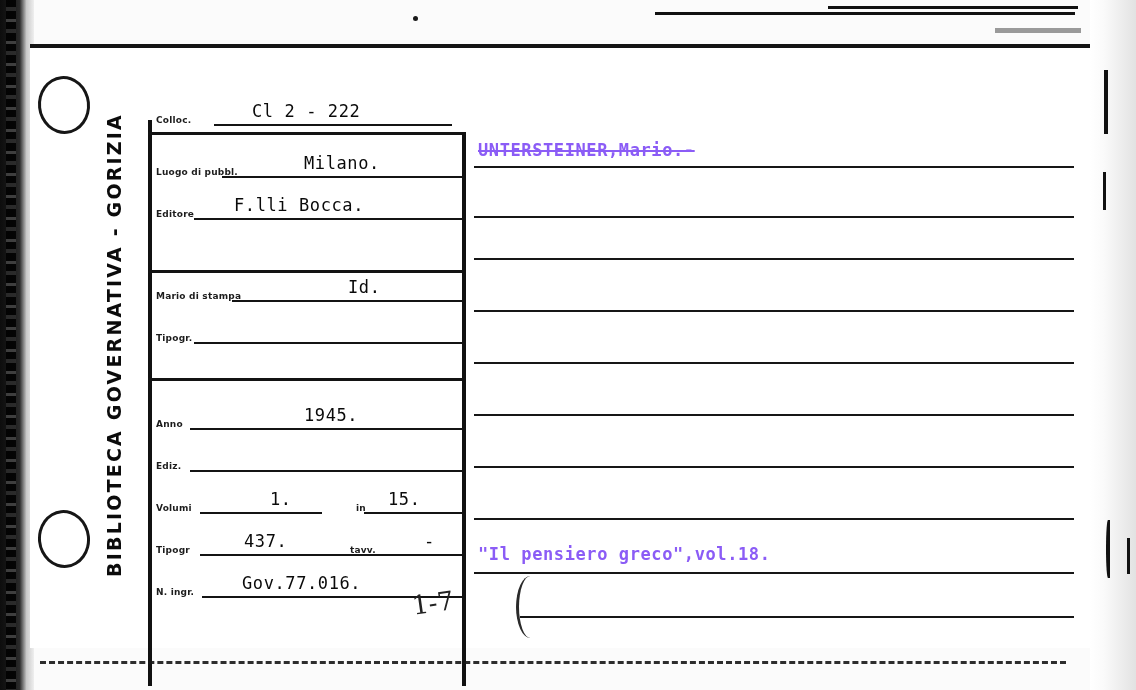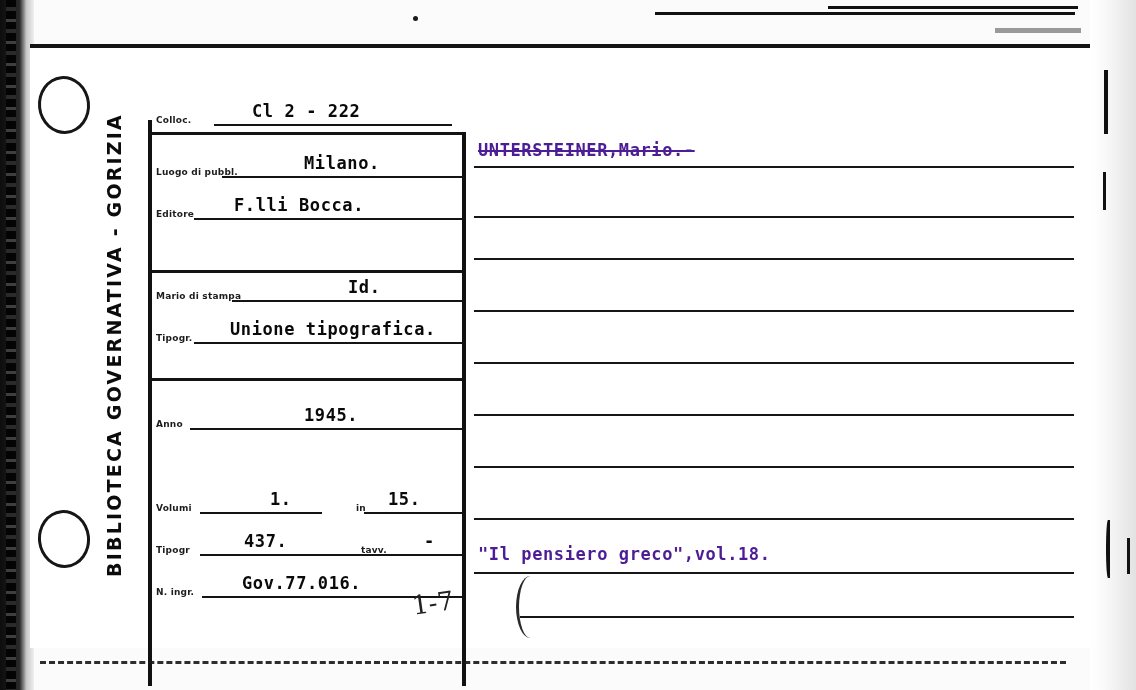--- a/index.html
+++ b/index.html
@@ -174,40 +174,40 @@
   .field .fline {
     position: absolute;
     left: 0; right: 0;
     bottom: 0;
     border-bottom: 2px solid #141414;
   }
   .field .fval {
     position: absolute;
     bottom: 5px;
     font-size: 17px;
-    font-weight: 700;
+    font-weight: 400;
     color: #0a0a0a;
     letter-spacing: .6px;
     white-space: nowrap;
     margin-top: 24px;
   }
 
   
   .rline {
     position: absolute;
     left: 444px;
     width: 600px;
     border-bottom: 2px solid #161616;
   }
   .rtext {
     position: absolute;
     left: 448px;
     font-size: 17px;
     font-weight: 700;
-    color: #4c1d95;
+    color: #8b5cf6;
     letter-spacing: .6px;
     white-space: nowrap;
   }
   .rtext.struck {
     text-decoration: line-through;
     text-decoration-thickness: 2px;
   }
 
   
   .squiggle {
@@ -294,46 +294,50 @@
         <span class="fline" style="left:42px;"></span>
       </div>
 
       <div class="field" style="top:212px;">
         <span class="fval" style="left:196px;">Id.</span>
         <span class="flabel">Mario di stampa</span>
         <span class="fline" style="left:80px;"></span>
       </div>
 
       <div class="field" style="top:254px;">
-        <span class="fval" style="left:78px;">Unione tipografica.</span>
         <span class="flabel">Tipogr.</span>
         <span class="fline" style="left:42px;"></span>
       </div>
 
       <div class="field" style="top:340px;">
         <span class="fval" style="left:152px;">1945.</span>
         <span class="flabel">Anno</span>
         <span class="fline" style="left:38px;"></span>
       </div>
 
+      <div class="field" style="top:382px;">
+        <span class="fval" style="left:150px;"></span>
+        <span class="flabel">Ediz.</span>
+        <span class="fline" style="left:38px;"></span>
+      </div>
 
       <div class="field" style="top:424px;">
         <span class="fval" style="left:118px;">1.</span>
         <span class="fval" style="left:236px;">15.</span>
         <span class="flabel">Volumi</span>
         <span class="flabel" style="left:204px;">in</span>
         <span class="fline" style="left:48px; right:140px;"></span>
         <span class="fline" style="left:212px; right:0;"></span>
       </div>
 
       <div class="field" style="top:466px;">
         <span class="fval" style="left:92px;">437.</span>
         <span class="fval" style="left:272px;">-</span>
         <span class="flabel">Tipogr</span>
-        <span class="flabel" style="left:209px;">tavv.</span>
+        <span class="flabel" style="left:198px;">tavv.</span>
         <span class="fline" style="left:48px;"></span>
       </div>
 
       <div class="field" style="top:508px;">
         <span class="fval" style="left:90px;">Gov.77.016.</span>
         <span class="flabel">N. ingr.</span>
         <span class="fline" style="left:50px;"></span>
       </div>
 
       <span class="squiggle" style="left:382px; top:540px; transform:rotate(-8deg);">1-7</span>

